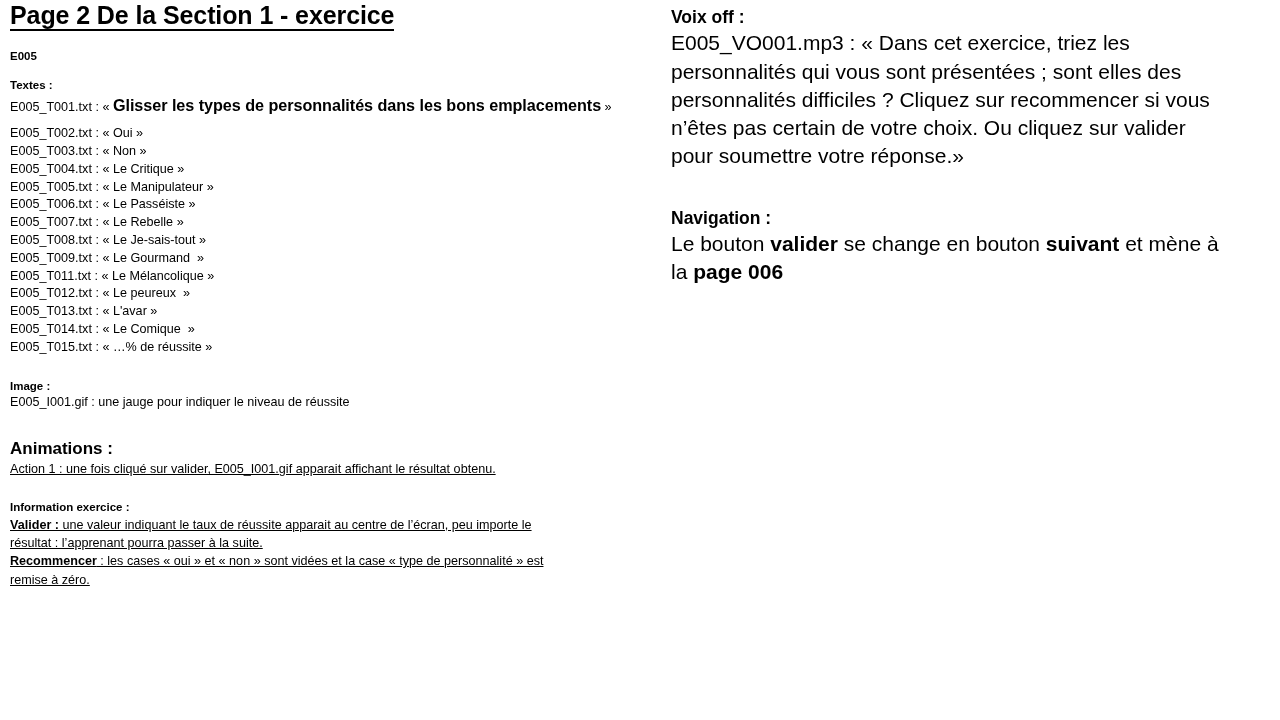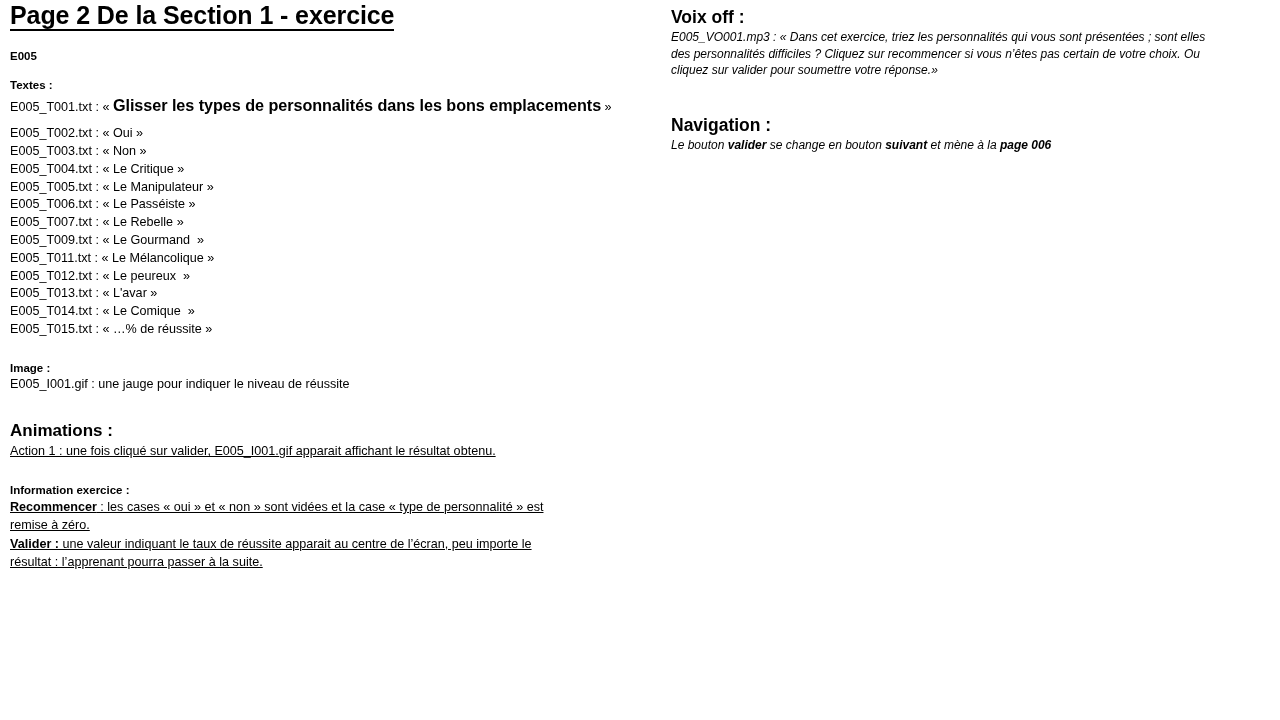--- a/index.html
+++ b/index.html
@@ -94,24 +94,23 @@
   }
   .body-para b { font-weight: bold; }
 
   
   .r-heading {
     font-size: 17.5px;
     font-weight: bold;
     line-height: 1.34;
   }
   .r-para {
-    font-size: 12px;
+    font-size: 21px;
     line-height: 1.345;
     width: 548px;
-    font-style: italic;
   }
   .r-para b { font-weight: bold; }
   .r-gap { height: 36px; }
 </style>
 </head>
 <body>
 
 <div class="col-left">
 
   <div class="doc-title">Page 2 De la Section 1 - exercice</div>
@@ -126,20 +125,21 @@
     <div class="txt-first">
       <span>E005_T001.txt : « </span><span class="quoted">Glisser les types de personnalités dans les bons emplacements</span><span> »</span>
     </div>
 
     <div class="txt-line">E005_T002.txt : « Oui »</div>
     <div class="txt-line">E005_T003.txt : « Non »</div>
     <div class="txt-line">E005_T004.txt : « Le Critique »</div>
     <div class="txt-line">E005_T005.txt : « Le Manipulateur »</div>
     <div class="txt-line">E005_T006.txt : « Le Passéiste »</div>
     <div class="txt-line">E005_T007.txt : « Le Rebelle »</div>
+    <div class="txt-line">E005_T008.txt : « Le Je-sais-tout »</div>
     <div class="txt-line">E005_T009.txt : « Le Gourmand  »</div>
     <div class="txt-line">E005_T011.txt : « Le Mélancolique »</div>
     <div class="txt-line">E005_T012.txt : « Le peureux  »</div>
     <div class="txt-line">E005_T013.txt : « L'avar »</div>
     <div class="txt-line">E005_T014.txt : « Le Comique  »</div>
     <div class="txt-line">E005_T015.txt : « …% de réussite »</div>
   </div>
 
   <div class="spacer-md"></div>
 
@@ -155,22 +155,22 @@
   <div>
     <div class="section-label-big">Animations  :</div>
     <div class="body-para">Action 1 : une fois cliqué sur valider, E005_I001.gif apparait affichant le résultat obtenu.</div>
   </div>
 
   <div class="spacer-md"></div>
 
   
   <div>
     <div class="section-label">Information exercice :</div>
+    <div class="body-para"><b>Valider :</b><span> une valeur indiquant le taux de réussite apparait au centre de l’écran, peu importe le résultat : l’apprenant pourra passer à la suite.</span></div>
     <div class="body-para"><b>Recommencer</b><span> : les cases « oui » et « non » sont vidées et la case « type de personnalité » est remise à zéro.</span></div>
-    <div class="body-para"><b>Valider :</b><span> une valeur indiquant le taux de réussite apparait au centre de l’écran, peu importe le résultat : l’apprenant pourra passer à la suite.</span></div>
   </div>
 
 </div>
 
 <div class="col-right">
 
   <div>
     <div class="r-heading">Voix off :</div>
     <div class="r-para">E005_VO001.mp3 : «  Dans cet exercice, triez les personnalités qui vous sont présentées ; sont elles des personnalités difficiles ? Cliquez sur recommencer si vous n’êtes pas certain de votre choix. Ou cliquez sur valider pour soumettre votre réponse.»</div>
   </div>

